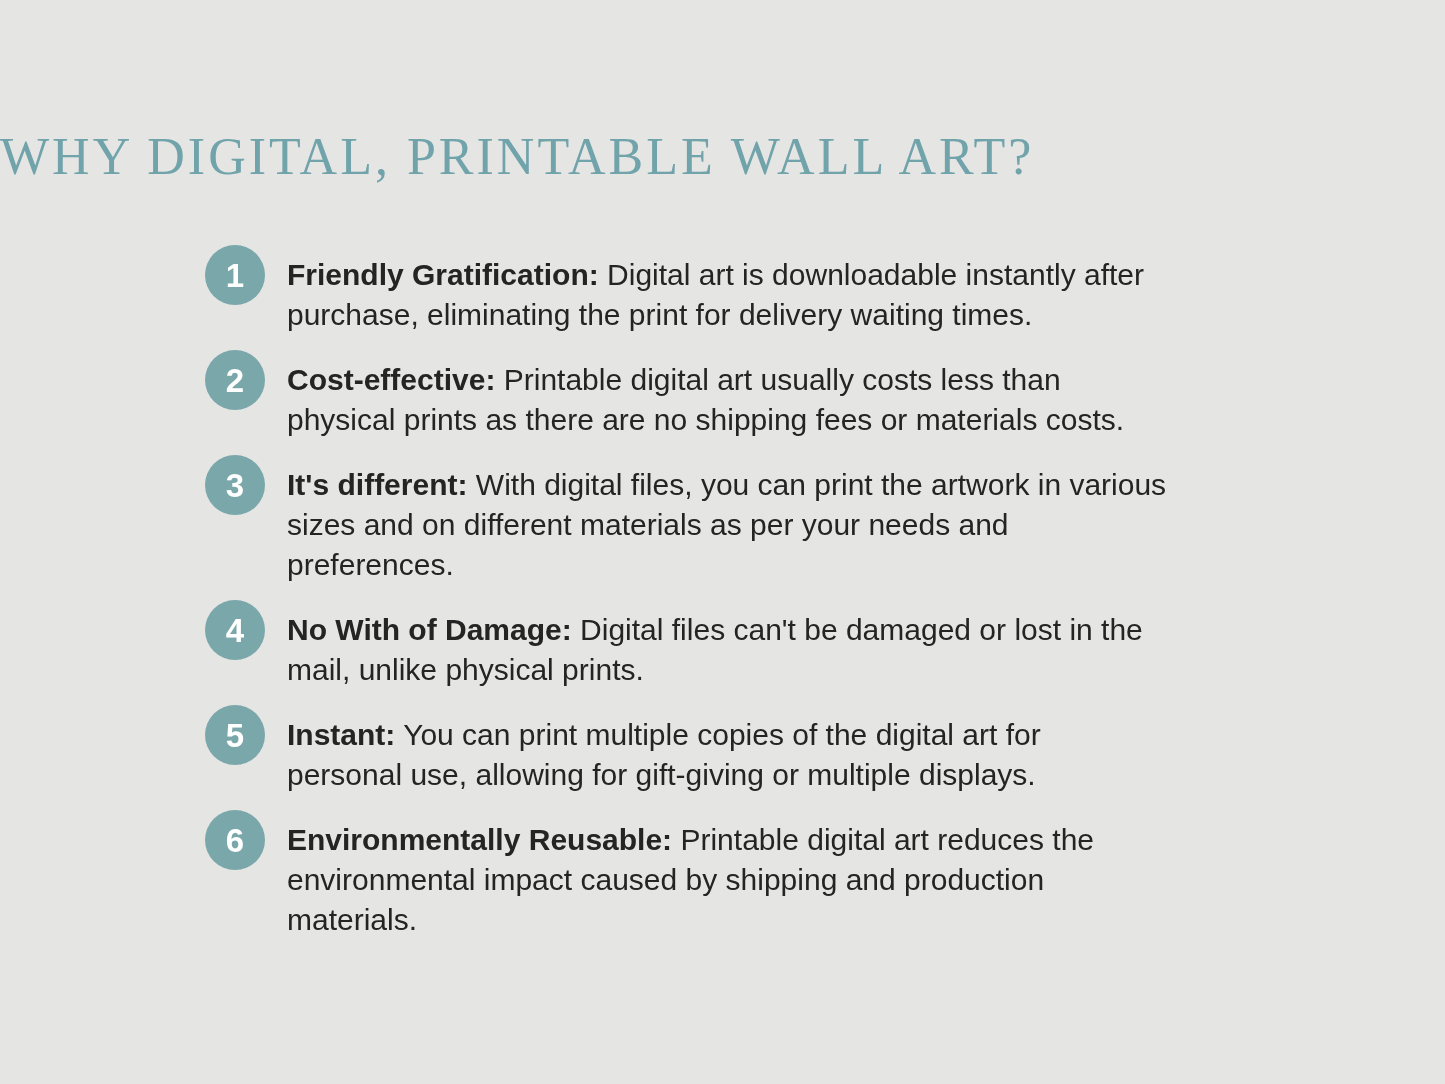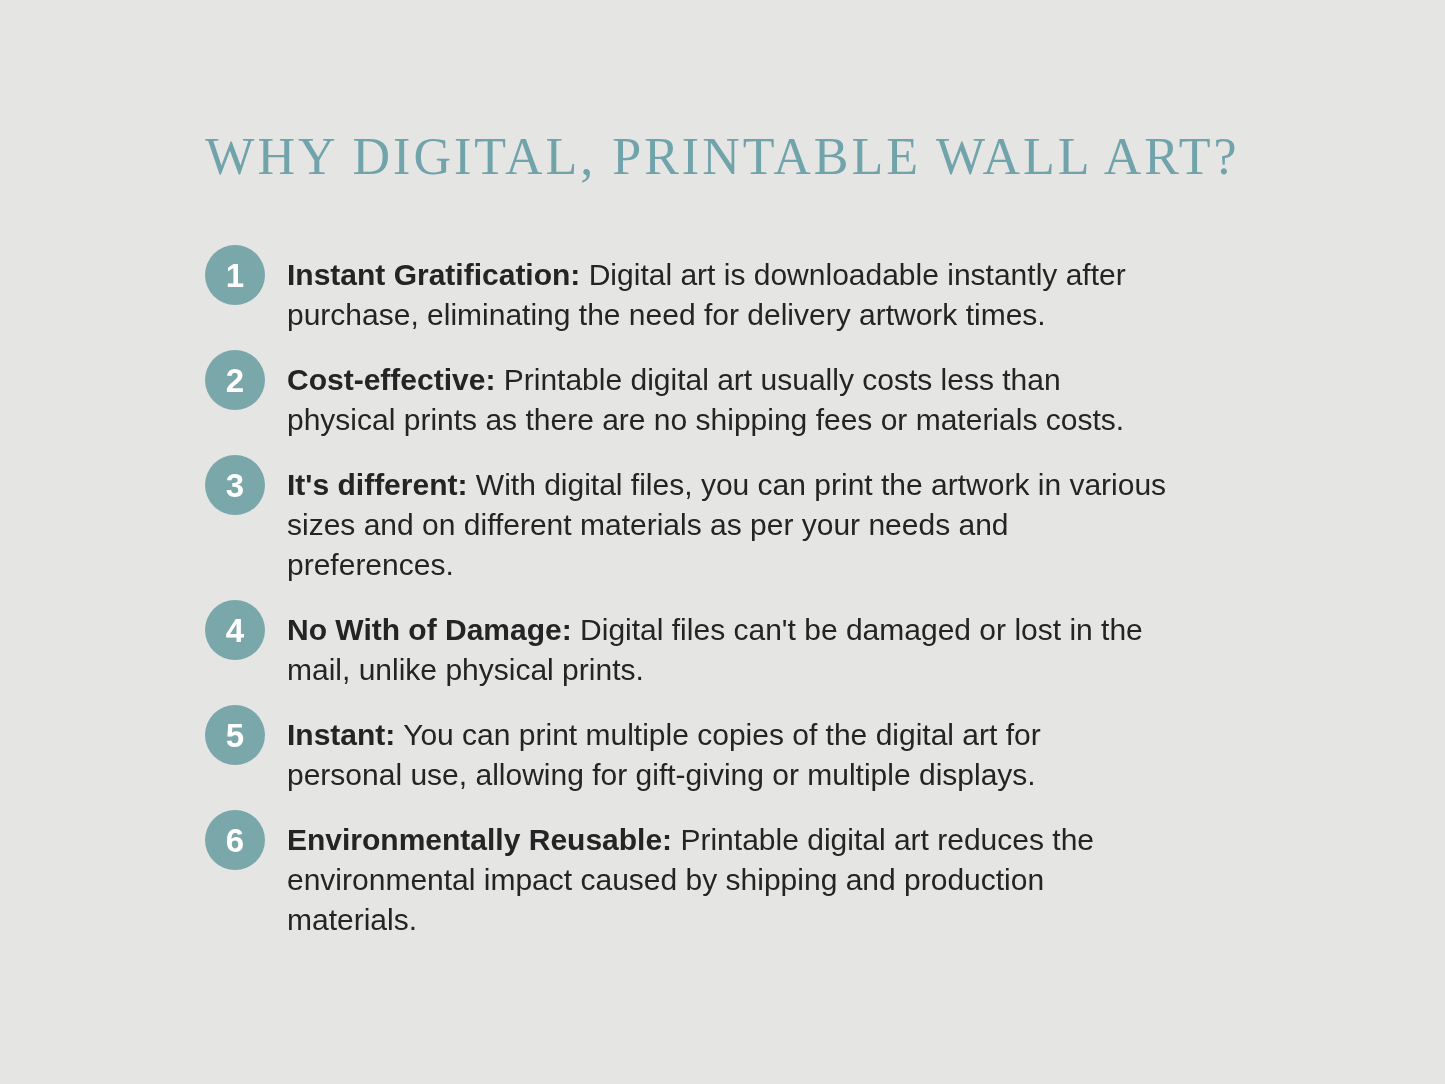--- a/index.html
+++ b/index.html
@@ -16,21 +16,21 @@
     position:relative;
     width:1445px;
     height:1084px;
     margin:0 auto;
     background:var(--bg);
     overflow:hidden;
   }
   .page-title{
     margin:0;
     padding-top:128px;
-    text-align:center;
+    text-align:left;
     font-family:"Liberation Serif", serif;
     font-weight:400;
     font-size:52px;
     letter-spacing:3px;
     color:var(--title);
     line-height:1.1;
   }
   .benefits-list{
     list-style:none;
     margin:0;
@@ -75,22 +75,22 @@
 <body>
 
 <div class="page">
   <h1 class="page-title">WHY DIGITAL, PRINTABLE WALL ART?</h1>
 
   <ol class="benefits-list">
   <li class="benefit-item">
     <span class="number-badge">
       <span>1</span>
     </span>
-    <p class="benefit-text"><strong class="benefit-lead">Instant Gratification:</strong> <span>Digital art is downloadable instantly after
-purchase, eliminating the need for delivery artwork times.</span></p>
+    <p class="benefit-text"><strong class="benefit-lead">Friendly Gratification:</strong> <span>Digital art is downloadable instantly after
+purchase, eliminating the print for delivery waiting times.</span></p>
   </li>
 
   <li class="benefit-item">
     <span class="number-badge">
       <span>2</span>
     </span>
     <p class="benefit-text"><strong class="benefit-lead">Cost-effective:</strong> <span>Printable digital art usually costs less than
 physical prints as there are no shipping fees or materials costs.</span></p>
   </li>
 

